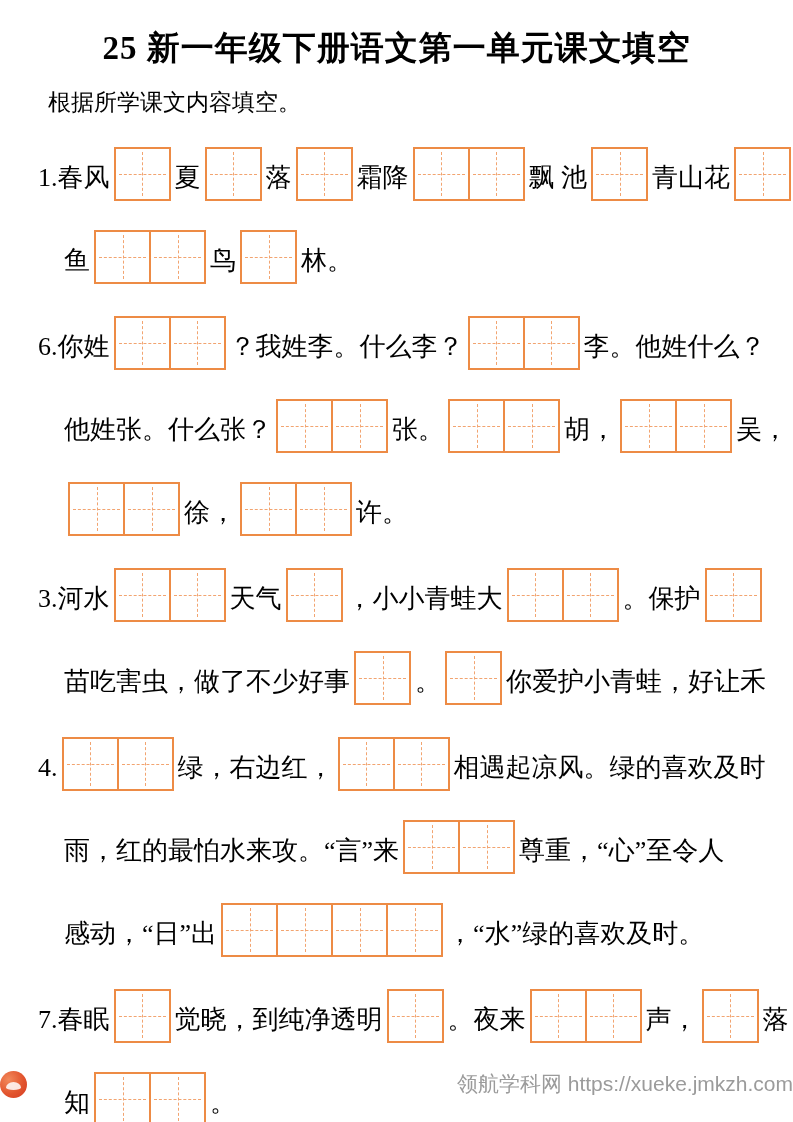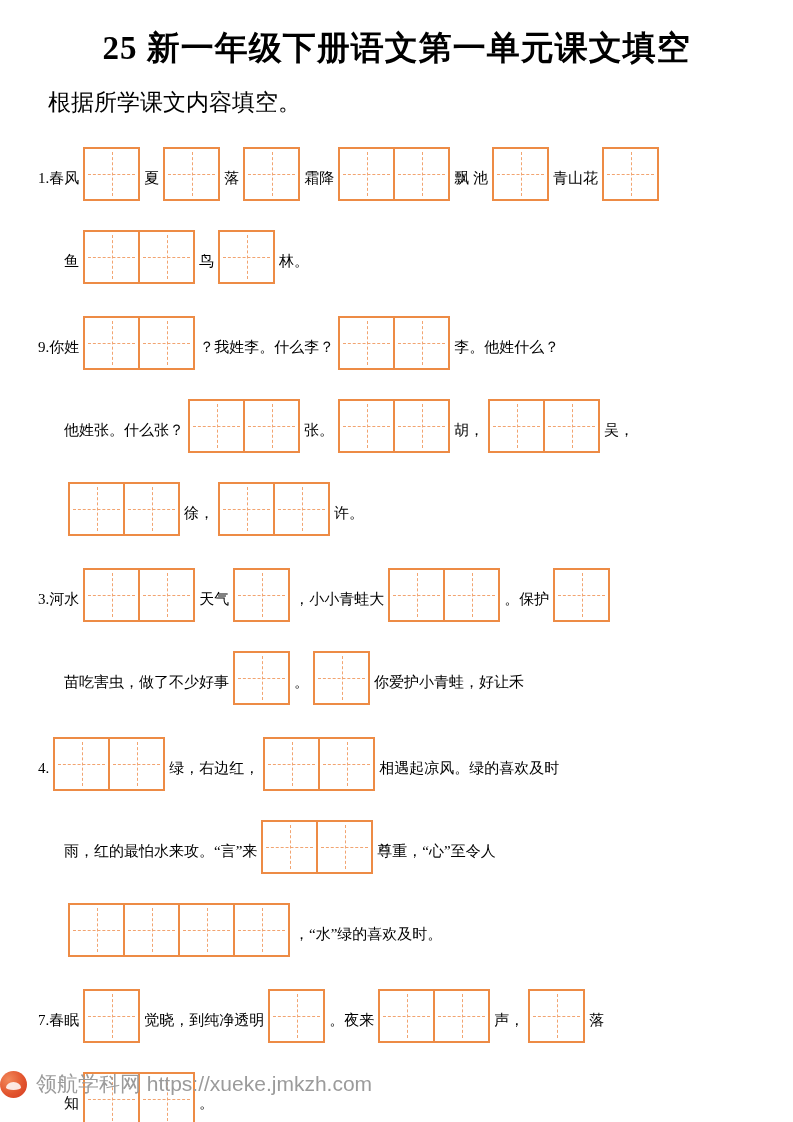--- a/index.html
+++ b/index.html
@@ -33,21 +33,21 @@
   .line {
     display: flex;
     align-items: flex-end;
     min-height: 56px;
     margin: 5px 0;
     padding-left: 14px;
     white-space: nowrap;
   }
   .line.cont { padding-left: 40px; }
   .txt {
-    font-size: 15px;
+    font-size: 26px;
     line-height: 30px;
     padding-bottom: 8px;
     white-space: pre;
     margin-top: 40px;
   }
   .boxgroup {
     display: inline-flex;
     margin: 0 4px;
     flex: 0 0 auto;
   }
@@ -71,21 +71,21 @@
     position: absolute;
     top: 3px; bottom: 3px; left: 50%;
     border-left: 1.5px dashed var(--box-dash, #F2A470);
   }
   .footer {
     position: absolute;
     left: 0;
     bottom: 24px;
     width: 100%;
     display: flex;
-    justify-content: flex-start;
+    justify-content: space-between;
     align-items: center;
     gap: 9px;
     color: var(--footer-gray, #9B9B9B);
     font-size: 21px;
     font-family: "Liberation Sans", "DejaVu Sans", sans-serif;
   }
   .logo {
     width: 27px;
     height: 27px;
     border-radius: 50%;
@@ -146,21 +146,21 @@
           </span>
           <span class="txt">鸟</span>
           <span class="boxgroup">
             <span class="box"></span>
           </span>
           <span class="txt">林。</span>
         </div>
       </div>
       <div class="question">
         <div class="line">
-          <span class="txt">9.你姓</span>
+          <span class="txt">6.你姓</span>
           <span class="boxgroup">
             <span class="box"></span>
             <span class="box"></span>
           </span>
           <span class="txt">？我姓李。什么李？</span>
           <span class="boxgroup">
             <span class="box"></span>
             <span class="box"></span>
           </span>
           <span class="txt">李。他姓什么？</span>
@@ -245,20 +245,21 @@
         </div>
         <div class="line cont">
           <span class="txt">雨，红的最怕水来攻。“言”来</span>
           <span class="boxgroup">
             <span class="box"></span>
             <span class="box"></span>
           </span>
           <span class="txt">尊重，“心”至令人</span>
         </div>
         <div class="line cont">
+          <span class="txt">感动，“日”出</span>
           <span class="boxgroup">
             <span class="box"></span>
             <span class="box"></span>
             <span class="box"></span>
             <span class="box"></span>
           </span>
           <span class="txt">，“水”绿的喜欢及时。</span>
         </div>
       </div>
       <div class="question">

